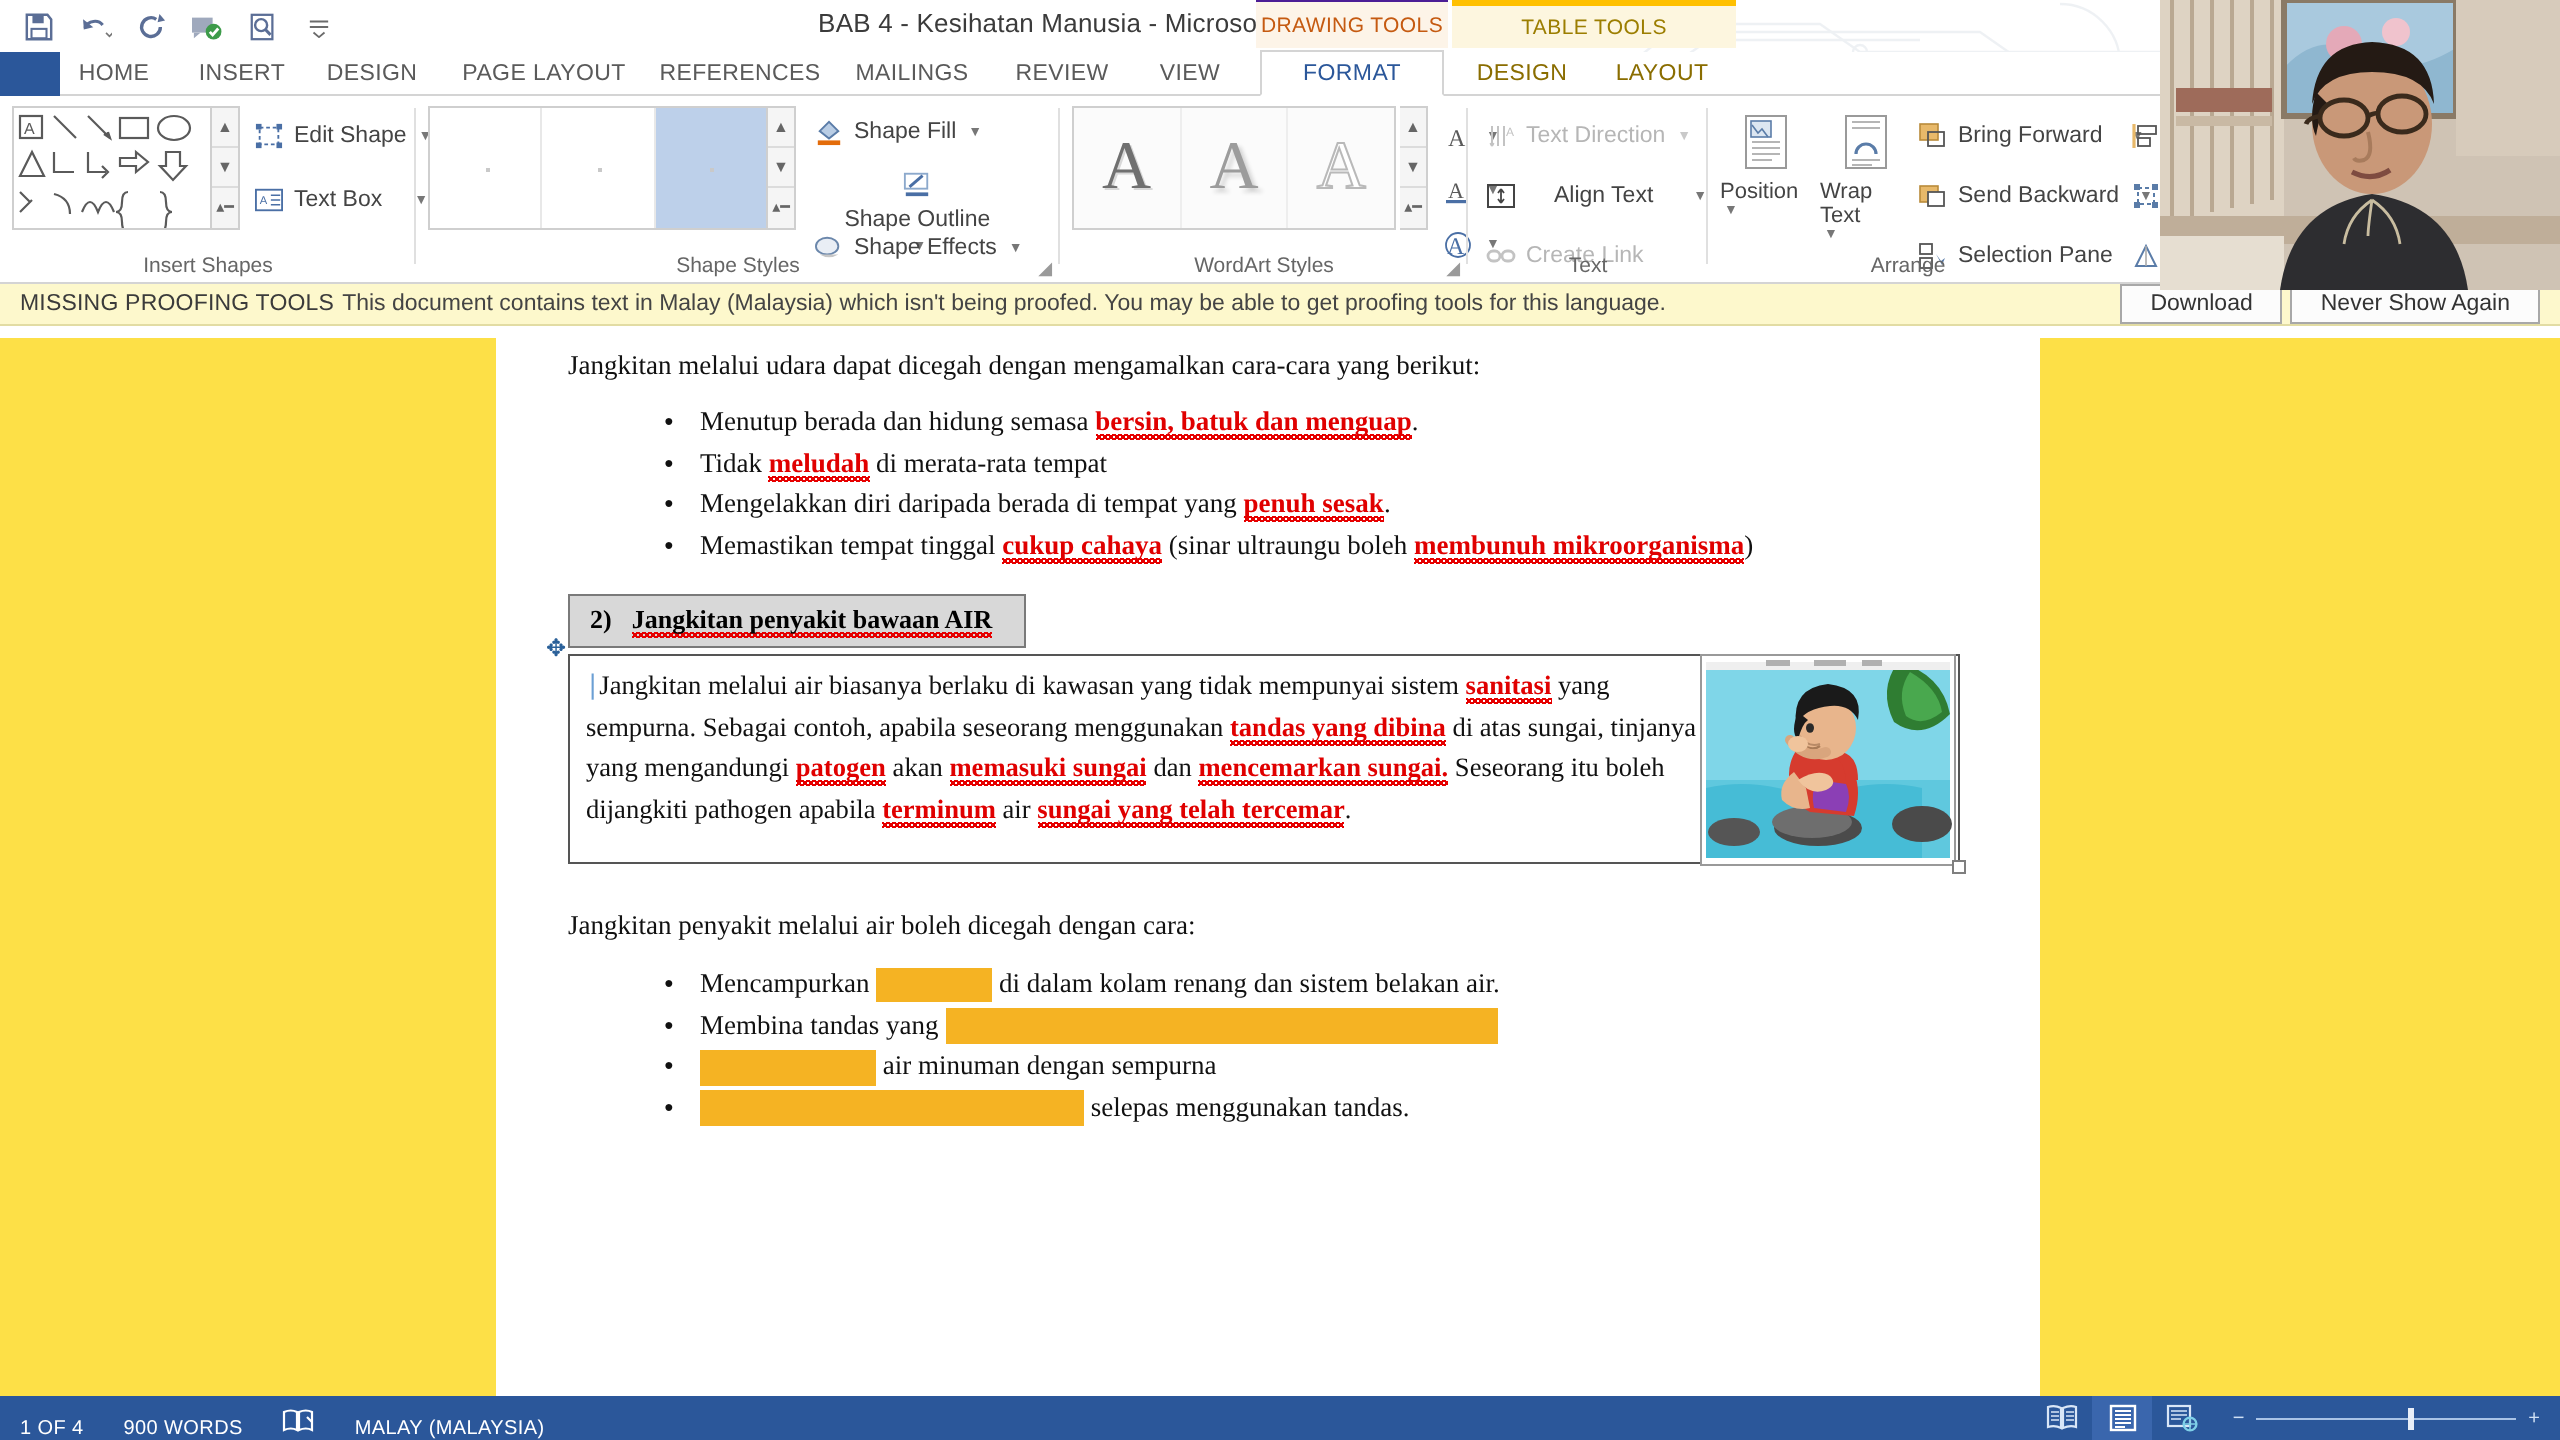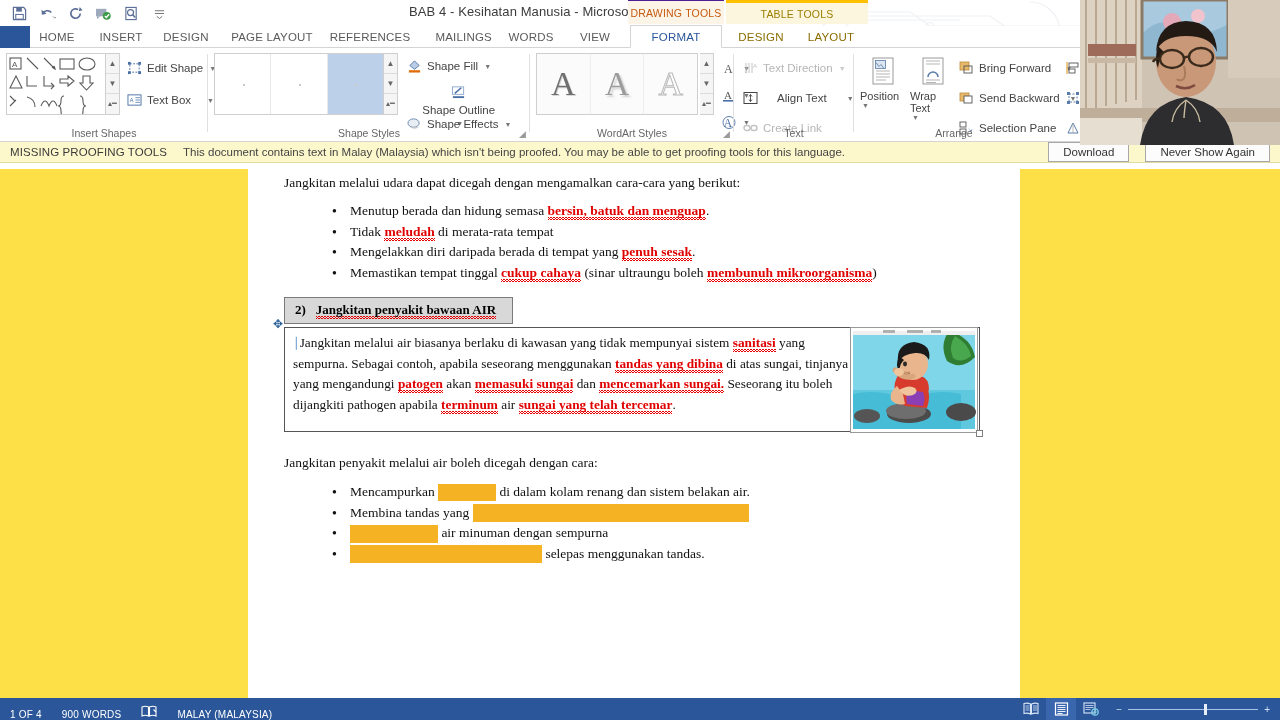--- a/index.html
+++ b/index.html
@@ -92,21 +92,21 @@
   .wa2{ font-size:34px; font-family:"Liberation Serif", serif; color:#9c9c9c; text-shadow:2px 2px 2px #d0d0d0;}
   .wa3{ font-size:34px; font-family:"Liberation Serif", serif; color:#fff; -webkit-text-stroke:1px #b9b9b9; text-shadow:none;}
 
   .bigbtn{ width:46px; text-align:left; font-size:11px; color:#444; cursor:default;}
   .bigbtn .bi{ height:36px; display:flex; align-items:center; justify-content:center;}
 
   
   .proofbar{
     position:absolute; left:0; top:142px; width:1280px; height:21px;
     background:#fdf8cc; border-bottom:1px solid #e2dca3;
-    display:flex; align-items:center; padding:0 10px; gap:16px;
+    display:flex; align-items:center; padding:0 10px; gap:4px;
   }
   .proof-title{ font-size:11.5px; color:#3b3b3b; letter-spacing:.1px; font-weight:normal;}
   .proof-msg{ font-size:11.5px; color:#444; flex:1;}
   .proof-btn{
     border:1px solid #a8a8a8; background:#fcfcfc; font-size:11.5px; color:#333;
     padding:3px 14px; cursor:pointer; font-family:"Liberation Sans", sans-serif;
   }
 
   
   .docarea{
@@ -234,22 +234,22 @@
   <div class="ctx-table">TABLE TOOLS</div>
 </div>
 
 <div class="tabstrip">
   <div class="filetab"></div>
   <div class="tab" style="left:32px;width:50px;">HOME</div>
   <div class="tab" style="left:94px;width:54px;">INSERT</div>
   <div class="tab" style="left:158px;width:56px;">DESIGN</div>
   <div class="tab" style="left:224px;width:96px;">PAGE LAYOUT</div>
   <div class="tab" style="left:328px;width:84px;">REFERENCES</div>
-  <div class="tab" style="left:420px;width:72px;text-align:right;">MAILINGS</div>
-  <div class="tab" style="left:502px;width:58px;">WORDS</div>
+  <div class="tab" style="left:420px;width:72px;">MAILINGS</div>
+  <div class="tab" style="left:502px;width:58px;">REVIEW</div>
   <div class="tab" style="left:572px;width:46px;">VIEW</div>
   <div class="tab active" style="left:630px;top:-1px;width:92px;">FORMAT</div>
   <div class="tab tbl" style="left:730px;width:62px;">DESIGN</div>
   <div class="tab tbl" style="left:798px;width:66px;">LAYOUT</div>
 </div>
 
 <div class="ribbon">
 
   <div class="grp" style="left:0;width:208px;">
     <div class="shapesbox">

